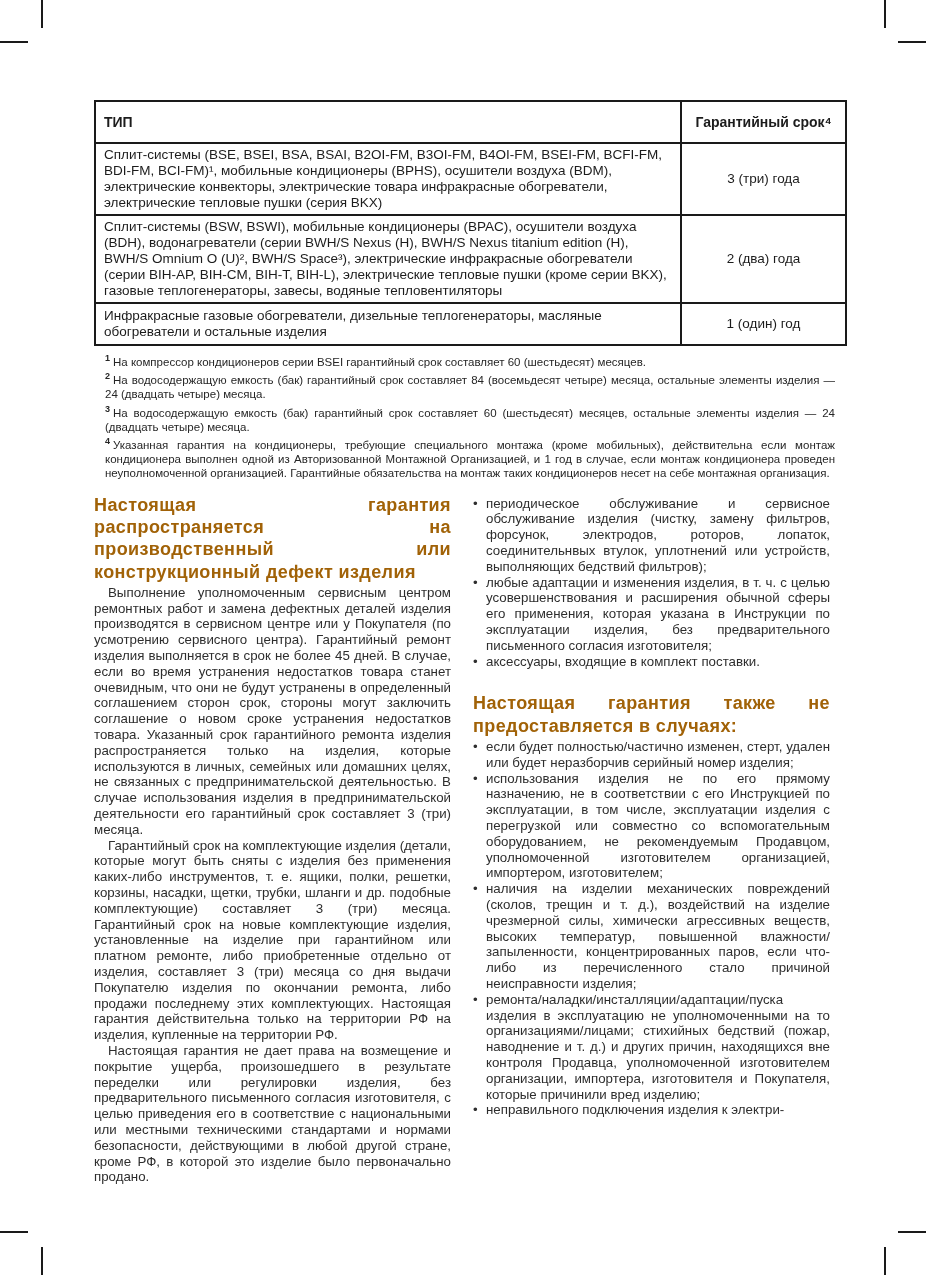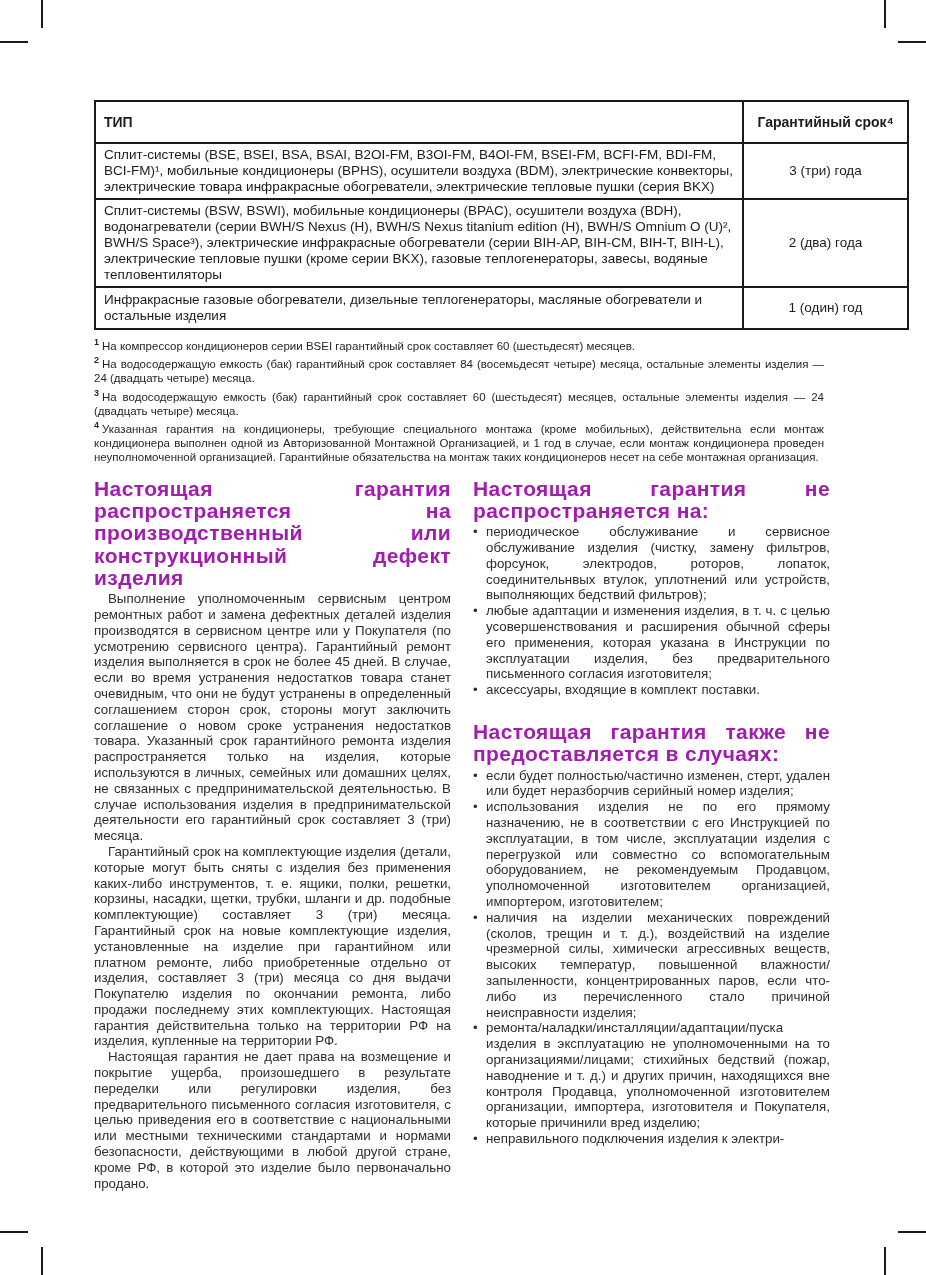--- a/index.html
+++ b/index.html
@@ -39,27 +39,27 @@
     border-collapse: collapse;
     table-layout: fixed;
     color: #1c1c1c;
   }
   table.warranty td, table.warranty th {
     border: 2px solid #1a1a1a;
     font-size: 13.5px;
     line-height: 16px;
     vertical-align: middle;
   }
-  table.warranty .c-type { width: 648px; text-align: left; padding: 3px 8px; }
+  table.warranty .c-type { width: 586px; text-align: left; padding: 3px 8px; }
   table.warranty .c-term { width: 165px; text-align: center; padding: 12px 4px; }
   table.warranty th { font-weight: bold; font-size: 14px; }
   table.warranty th.c-type { text-align: left; }
 
   
-  .footnotes { margin-top: 5px; width: 730px; }
+  .footnotes { margin-top: 5px; width: 730px; margin-left: 11px; }
   .footnote {
     font-size: 11.5px;
     line-height: 14.3px;
     text-align: justify;
     color: #262626;
   }
   .footnote sup {
     font-weight: bold;
     font-size: 9px;
     margin-right: 3px;
@@ -69,22 +69,22 @@
   .columns {
     display: flex;
     gap: 22px;
     margin-top: 13px;
     width: 736px;
   }
   .col { flex: 1 1 0; min-width: 0; }
 
   .heading {
     font-weight: bold;
-    color: #a21caf;
-    font-size: 21px;
+    color: #a16207;
+    font-size: 18px;
     line-height: 22.3px;
     letter-spacing: 0.4px;
     text-align: justify;
     margin-bottom: 2px;
   }
   .heading.mt { margin-top: 23px; }
 
   .body-p {
     font-size: 13.3px;
     line-height: 15.8px;
@@ -162,21 +162,20 @@
     <div class="columns">
 
       <div class="col">
         <div class="heading">Настоящая гарантия распространяется на производственный или конструкционный дефект изделия</div>
         <p class="body-p lead">Выполнение уполномоченным сервисным центром ремонтных работ и замена дефектных деталей изделия производятся в сервисном центре или у Покупателя (по усмотрению сервисного центра). Гарантийный ремонт изделия выполняется в срок не более 45 дней. В случае, если во время устранения недостатков товара станет очевидным, что они не будут устранены в определенный соглашением сторон срок, стороны могут заключить соглашение о новом сроке устранения недостатков товара. Указанный срок гарантийного ремонта изделия распространяется только на изделия, которые используются в личных, семейных или домашних целях, не связанных с предпринимательской деятельностью. В случае использования изделия в предпринимательской деятельности его гарантийный срок составляет 3 (три) месяца.</p>
         <p class="body-p">Гарантийный срок на комплектующие изделия (детали, которые могут быть сняты с изделия без применения каких-либо инструментов, т. е. ящики, полки, решетки, корзины, насадки, щетки, трубки, шланги и др. подобные комплектующие) составляет 3 (три) месяца. Гарантийный срок на новые комплектующие изделия, установленные на изделие при гарантийном или платном ремонте, либо приобретенные отдельно от изделия, составляет 3 (три) месяца со дня выдачи Покупателю изделия по окончании ремонта, либо продажи последнему этих комплектующих. Настоящая гарантия действительна только на территории РФ на изделия, купленные на территории РФ.</p>
         <p class="body-p">Настоящая гарантия не дает права на возмещение и покрытие ущерба, произошедшего в результате переделки или регулировки изделия, без предварительного письменного согласия изготовителя, с целью приведения его в соответствие с национальными или местными техническими стандартами и нормами безопасности, действующими в любой другой стране, кроме РФ, в которой это изделие было первоначально продано.</p>
       </div>
 
       <div class="col">
-        <div class="heading">Настоящая гарантия не распространяется на:</div>
         <ul class="bullets">
           <li><span class="blt">•</span><span>периодическое обслуживание и сервисное обслуживание изделия (чистку, замену фильтров, форсунок, электродов, роторов, лопаток, соединительнвых втулок, уплотнений или устройств, выполняющих бедствий фильтров);</span></li>
           <li><span class="blt">•</span><span>любые адаптации и изменения изделия, в т. ч. с целью усовершенствования и расширения обычной сферы его применения, которая указана в Инструкции по эксплуатации изделия, без предварительного письменного согласия изготовителя;</span></li>
           <li><span class="blt">•</span><span>аксессуары, входящие в комплект поставки.</span></li>
         </ul>
 
         <div class="heading mt">Настоящая гарантия также не предоставляется в случаях:</div>
         <ul class="bullets">
           <li><span class="blt">•</span><span>если будет полностью/частично изменен, стерт, удален или будет неразборчив серийный номер изделия;</span></li>
           <li><span class="blt">•</span><span>использования изделия не по его прямому назначению, не в соответствии с его Инструкцией по эксплуатации, в том числе, эксплуатации изделия с перегрузкой или совместно со вспомогательным оборудованием, не рекомендуемым Продавцом, уполномоченной изготовителем организацией, импортером, изготовителем;</span></li>

